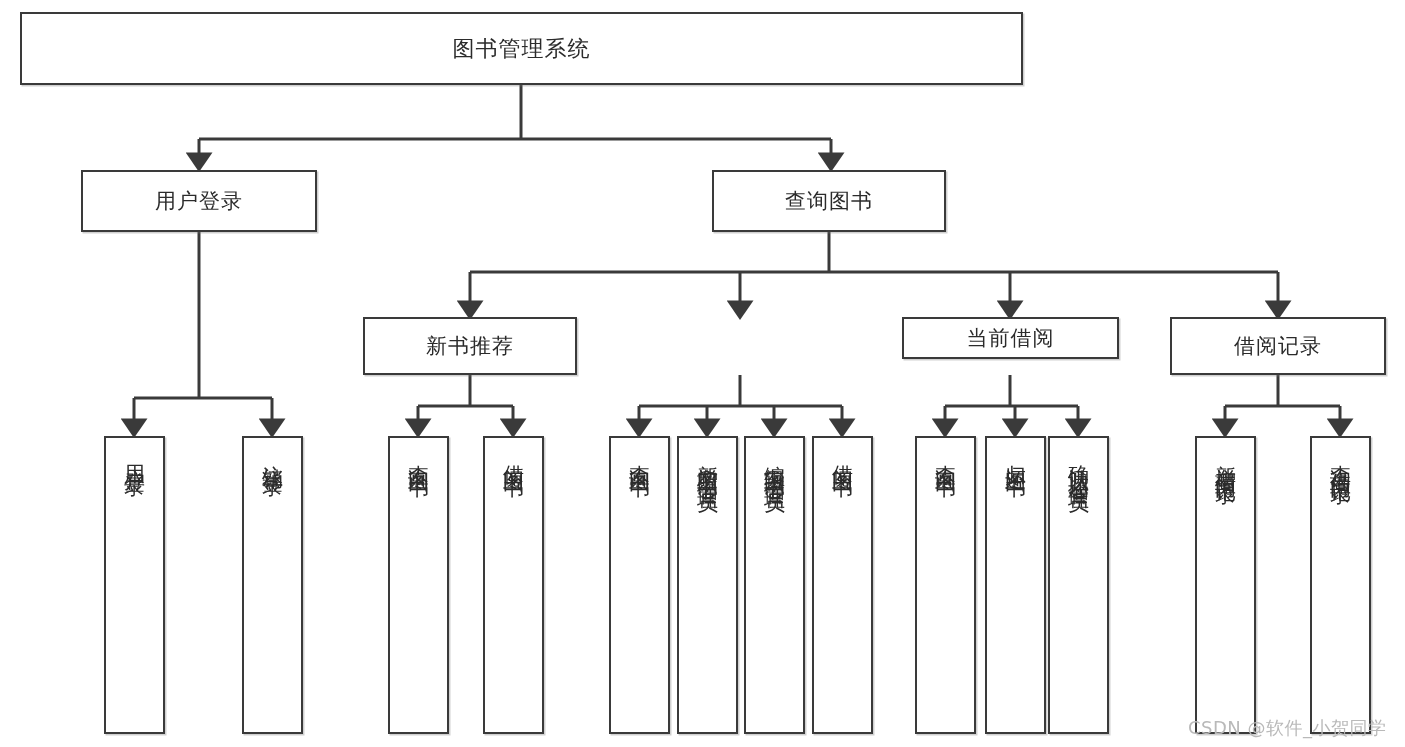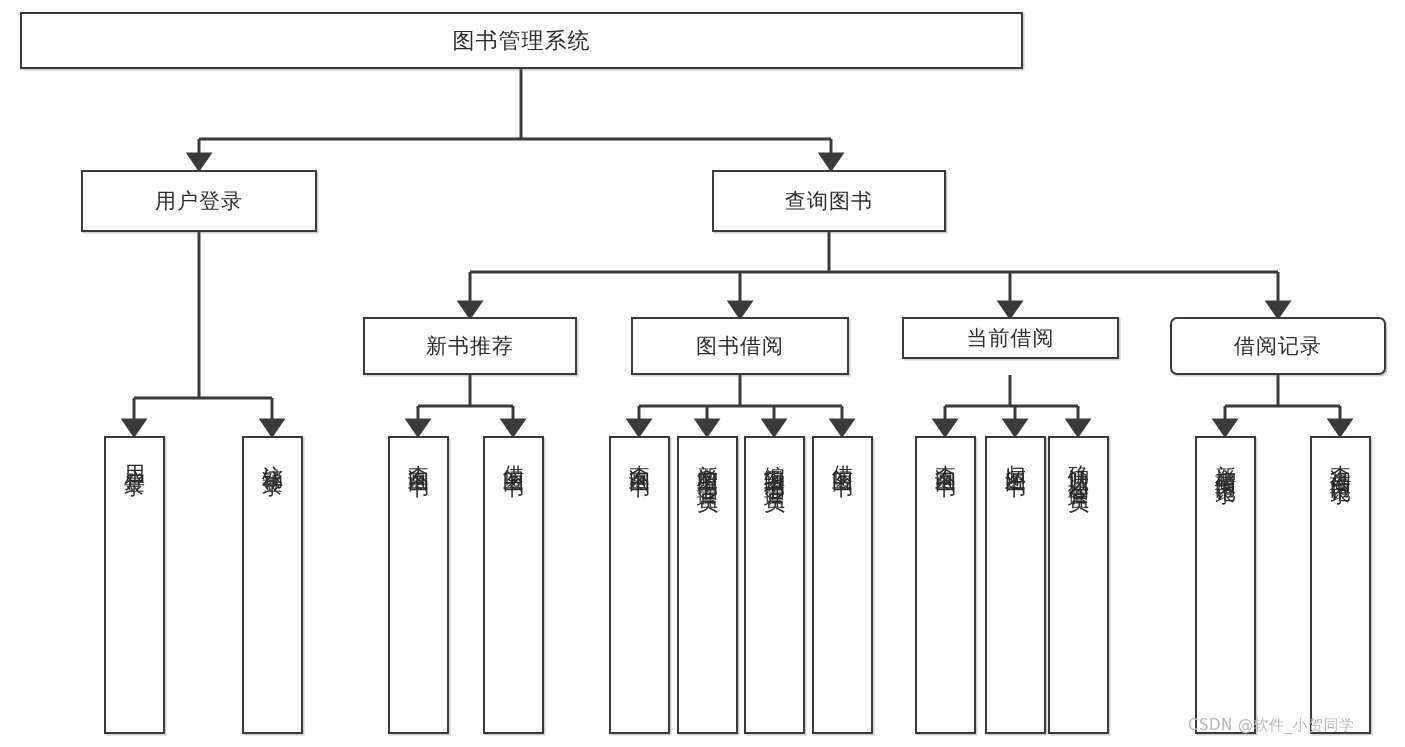--- a/index.html
+++ b/index.html
@@ -49,21 +49,21 @@
     font-size: 21px;
   }
   .node.vertical {
     align-items: flex-start;
     padding-top: 10px;
   }
   .node.root .label { font-size: 22px; }
   .watermark {
     position: absolute;
     color: #b9b9b9;
-    font-size: 15px;
+    font-size: 18px;
     white-space: nowrap;
     letter-spacing: 0.5px;
   }
 </style>
 </head>
 <body>
 
 <div id="canvas">
 
   <svg id="edges" viewBox="0 0 1405 747" xmlns="http://www.w3.org/2000/svg">
@@ -109,41 +109,38 @@
       <path d="M1015,406 L1015,428" marker-end="url(#arrow)"></path>
       <path d="M1078,406 L1078,428" marker-end="url(#arrow)"></path>
 
       <path d="M1278,375 L1278,406"></path>
       <path d="M1225,406 L1340,406"></path>
       <path d="M1225,406 L1225,428" marker-end="url(#arrow)"></path>
       <path d="M1340,406 L1340,428" marker-end="url(#arrow)"></path>
     </g>
   </svg>
 
-  <div class="node root" id="node-root" style="left: 20px; top: 12px; width: 1003px; height: 57px;">
+  <div class="node root" id="node-root" style="left: 20px; top: 12px; width: 1003px; height: 73px;">
     <span class="label">图书管理系统</span>
   </div>
 
   <div class="node" id="node-l2-0" style="left: 81px; top: 170px; width: 236px; height: 62px;">
     <span class="label">用户登录</span>
   </div>
   <div class="node" id="node-l2-1" style="left: 712px; top: 170px; width: 234px; height: 62px;">
     <span class="label">查询图书</span>
   </div>
 
   <div class="node" id="node-l3-0" style="left: 363px; top: 317px; width: 214px; height: 58px;">
     <span class="label">新书推荐</span>
   </div>
-  <div class="node" id="node-l3-1" style="left: 631px; top: 317px; width: 218px; height: 58px;">
-    <span class="label">图书借阅</span>
-  </div>
   <div class="node" id="node-l3-2" style="left: 902px; top: 317px; width: 217px; height: 42px;">
     <span class="label">当前借阅</span>
   </div>
-  <div class="node" id="node-l3-3" style="left: 1170px; top: 317px; width: 216px; height: 58px; border-radius: 7px;">
+  <div class="node" id="node-l3-3" style="left: 1170px; top: 317px; width: 216px; height: 58px;">
     <span class="label">借阅记录</span>
   </div>
 
   <div class="node vertical" id="node-leaf-0" style="left: 104px; top: 436px; width: 61px; height: 298px;">
     <span class="label">用户登录</span>
   </div>
   <div class="node vertical" id="node-leaf-1" style="left: 242px; top: 436px; width: 61px; height: 298px;">
     <span class="label">注销登录</span>
   </div>
   <div class="node vertical" id="node-leaf-2" style="left: 388px; top: 436px; width: 61px; height: 298px;">

